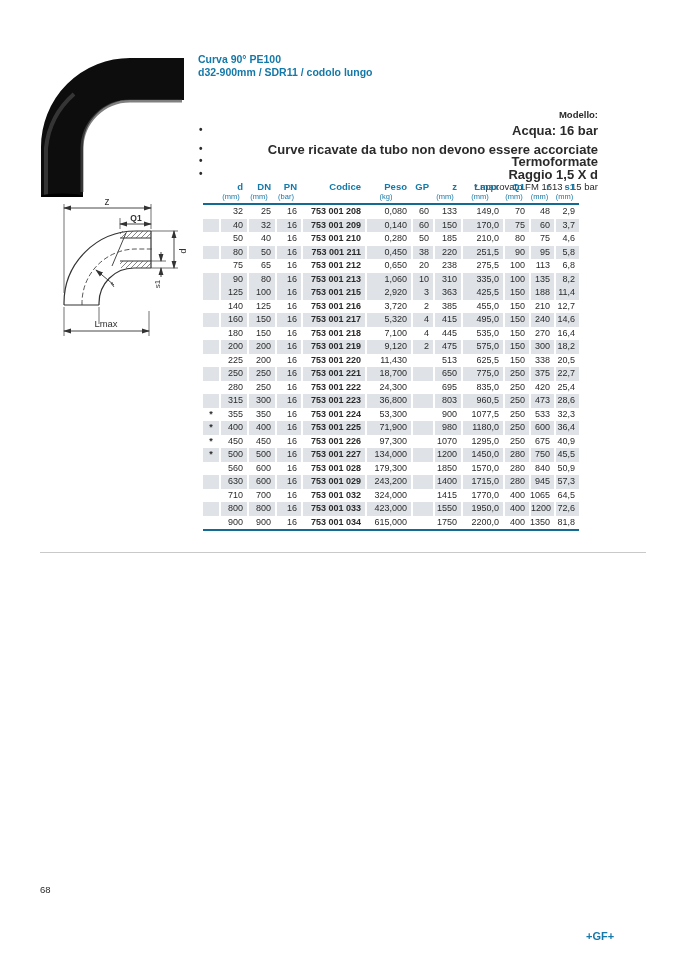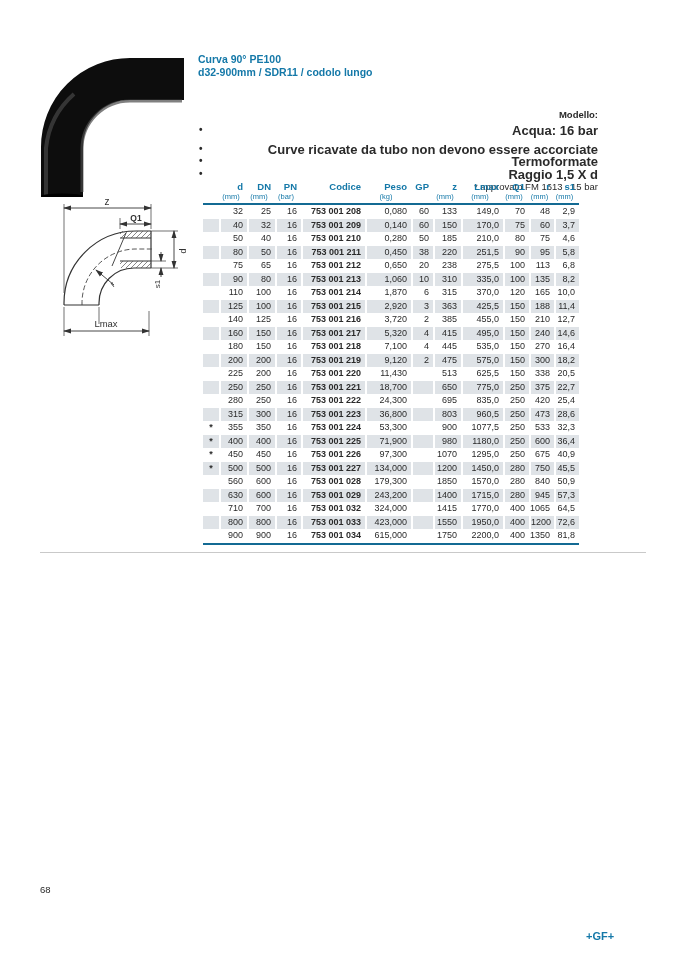--- a/index.html
+++ b/index.html
@@ -273,34 +273,20 @@
             <td>16</td>
             <td>753 001 213</td>
             <td>1,060</td>
             <td>10</td>
             <td>310</td>
             <td>335,0</td>
             <td>100</td>
             <td>135</td>
             <td>8,2</td>
           </tr>
-          <tr>
-            <td></td>
-            <td>110</td>
-            <td>100</td>
-            <td>16</td>
-            <td>753 001 214</td>
-            <td>1,870</td>
-            <td>6</td>
-            <td>315</td>
-            <td>370,0</td>
-            <td>120</td>
-            <td>165</td>
-            <td>10,0</td>
-          </tr>
           <tr class="shade">
             <td></td>
             <td>125</td>
             <td>100</td>
             <td>16</td>
             <td>753 001 215</td>
             <td>2,920</td>
             <td>3</td>
             <td>363</td>
             <td>425,5</td>

